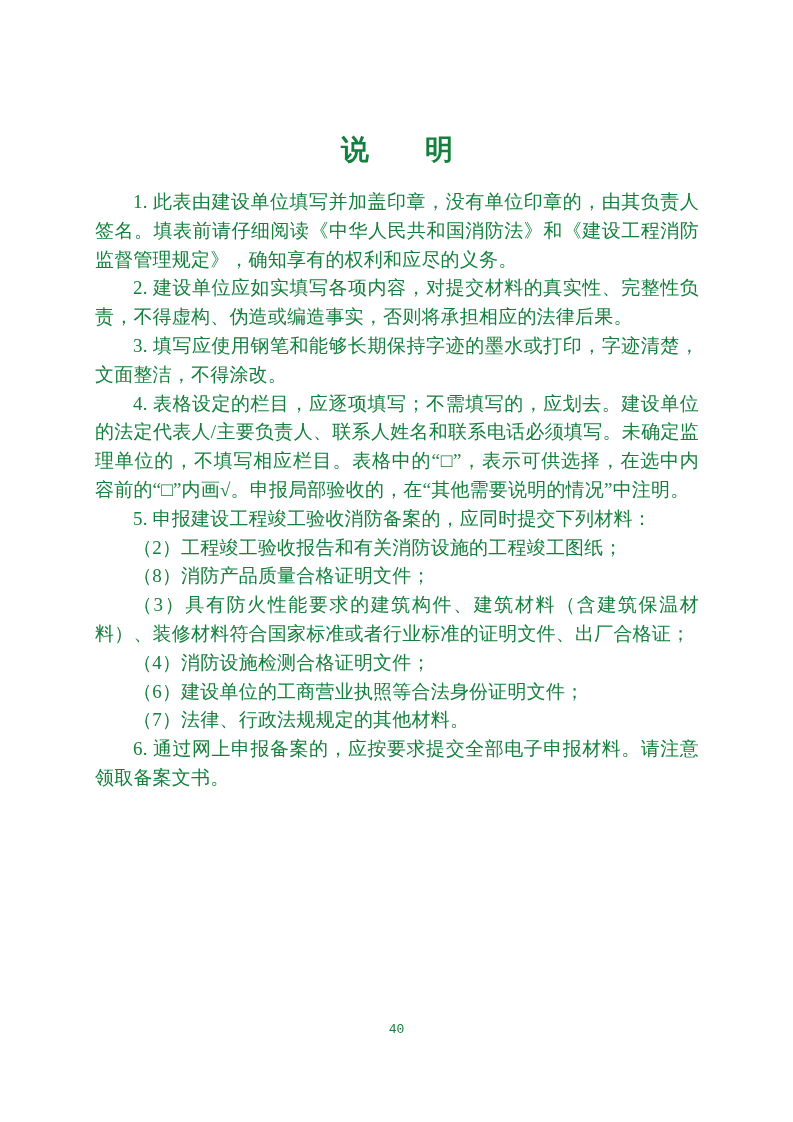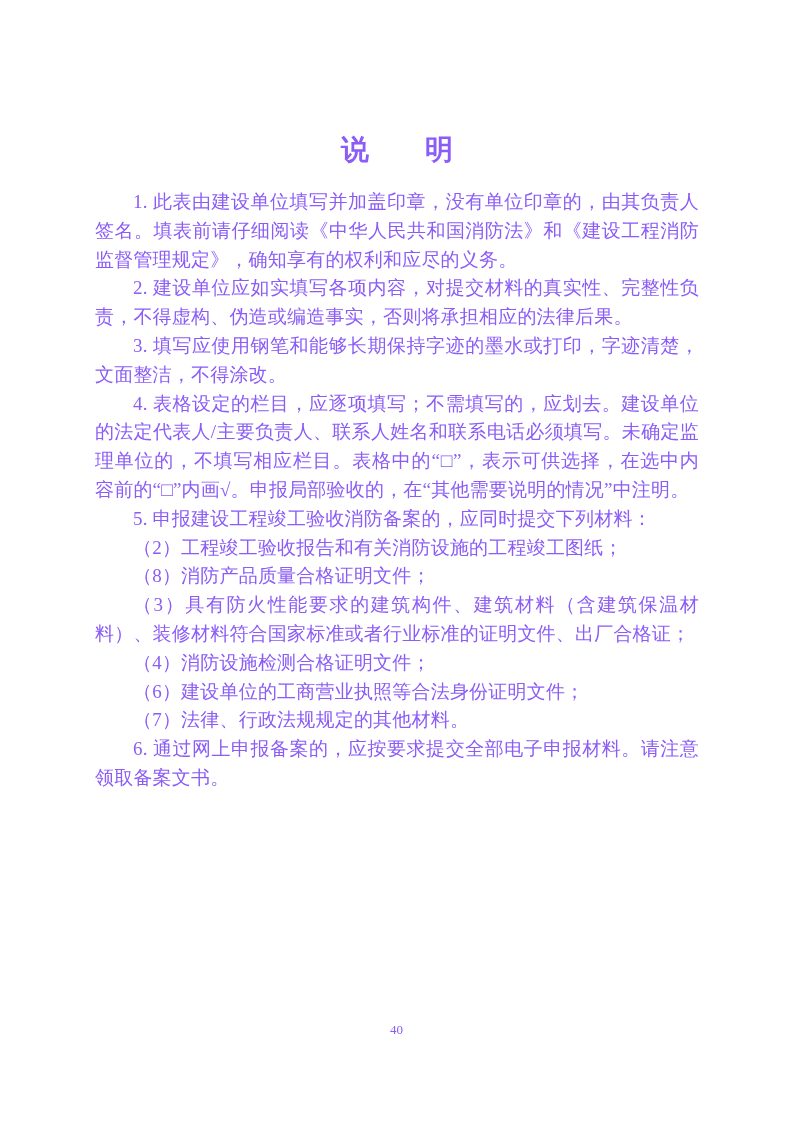--- a/index.html
+++ b/index.html
@@ -6,21 +6,21 @@
     margin: 0;
     padding: 0;
     background: #e8e8e8;
   }
   .page {
     position: relative;
     width: 793px;
     height: 1122px;
     margin: 0 auto;
     background: #ffffff;
-    color: #8b5cf6;
+    color: #15803d;
     font-family: "Liberation Serif", "DejaVu Serif", serif;
     overflow: hidden;
   }
   .content {
     position: absolute;
     left: 95px;
     top: 132px;
     width: 604px;
   }
   .title {
@@ -38,21 +38,21 @@
     text-indent: 2em;
     letter-spacing: 0.2px;
   }
   .footer {
     position: absolute;
     left: 0;
     right: 0;
     top: 1022px;
     text-align: center;
     font-size: 13px;
-    font-family: Liberation Serif, serif;
+    font-family: Liberation Mono, monospace;
   }
 </style>
 </head>
 <body>
 
 <div class="page">
   <div class="content">
     <h1 class="title">说　　明</h1>
     <p class="para">1. 此表由建设单位填写并加盖印章，没有单位印章的，由其负责人签名。填表前请仔细阅读《中华人民共和国消防法》和《建设工程消防监督管理规定》，确知享有的权利和应尽的义务。</p>
     <p class="para">2. 建设单位应如实填写各项内容，对提交材料的真实性、完整性负责，不得虚构、伪造或编造事实，否则将承担相应的法律后果。</p>

